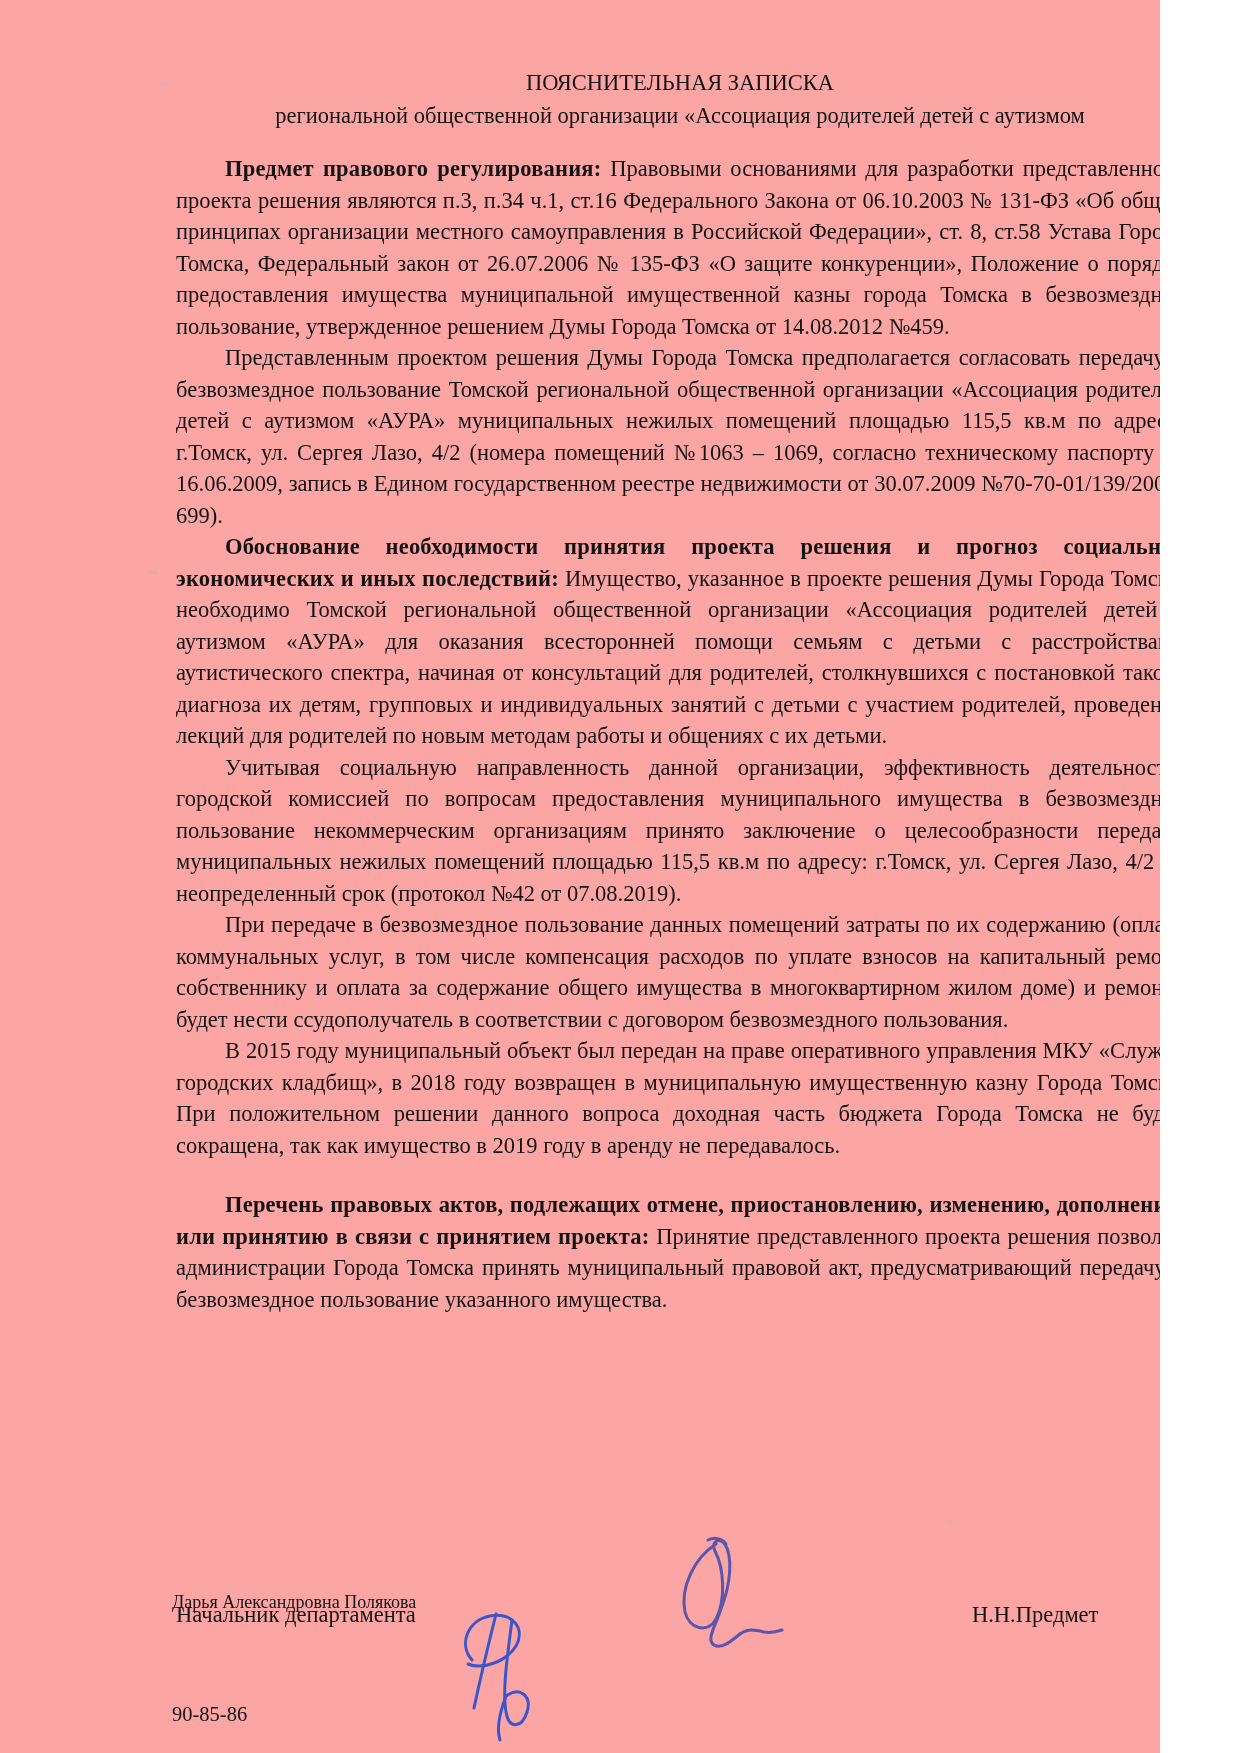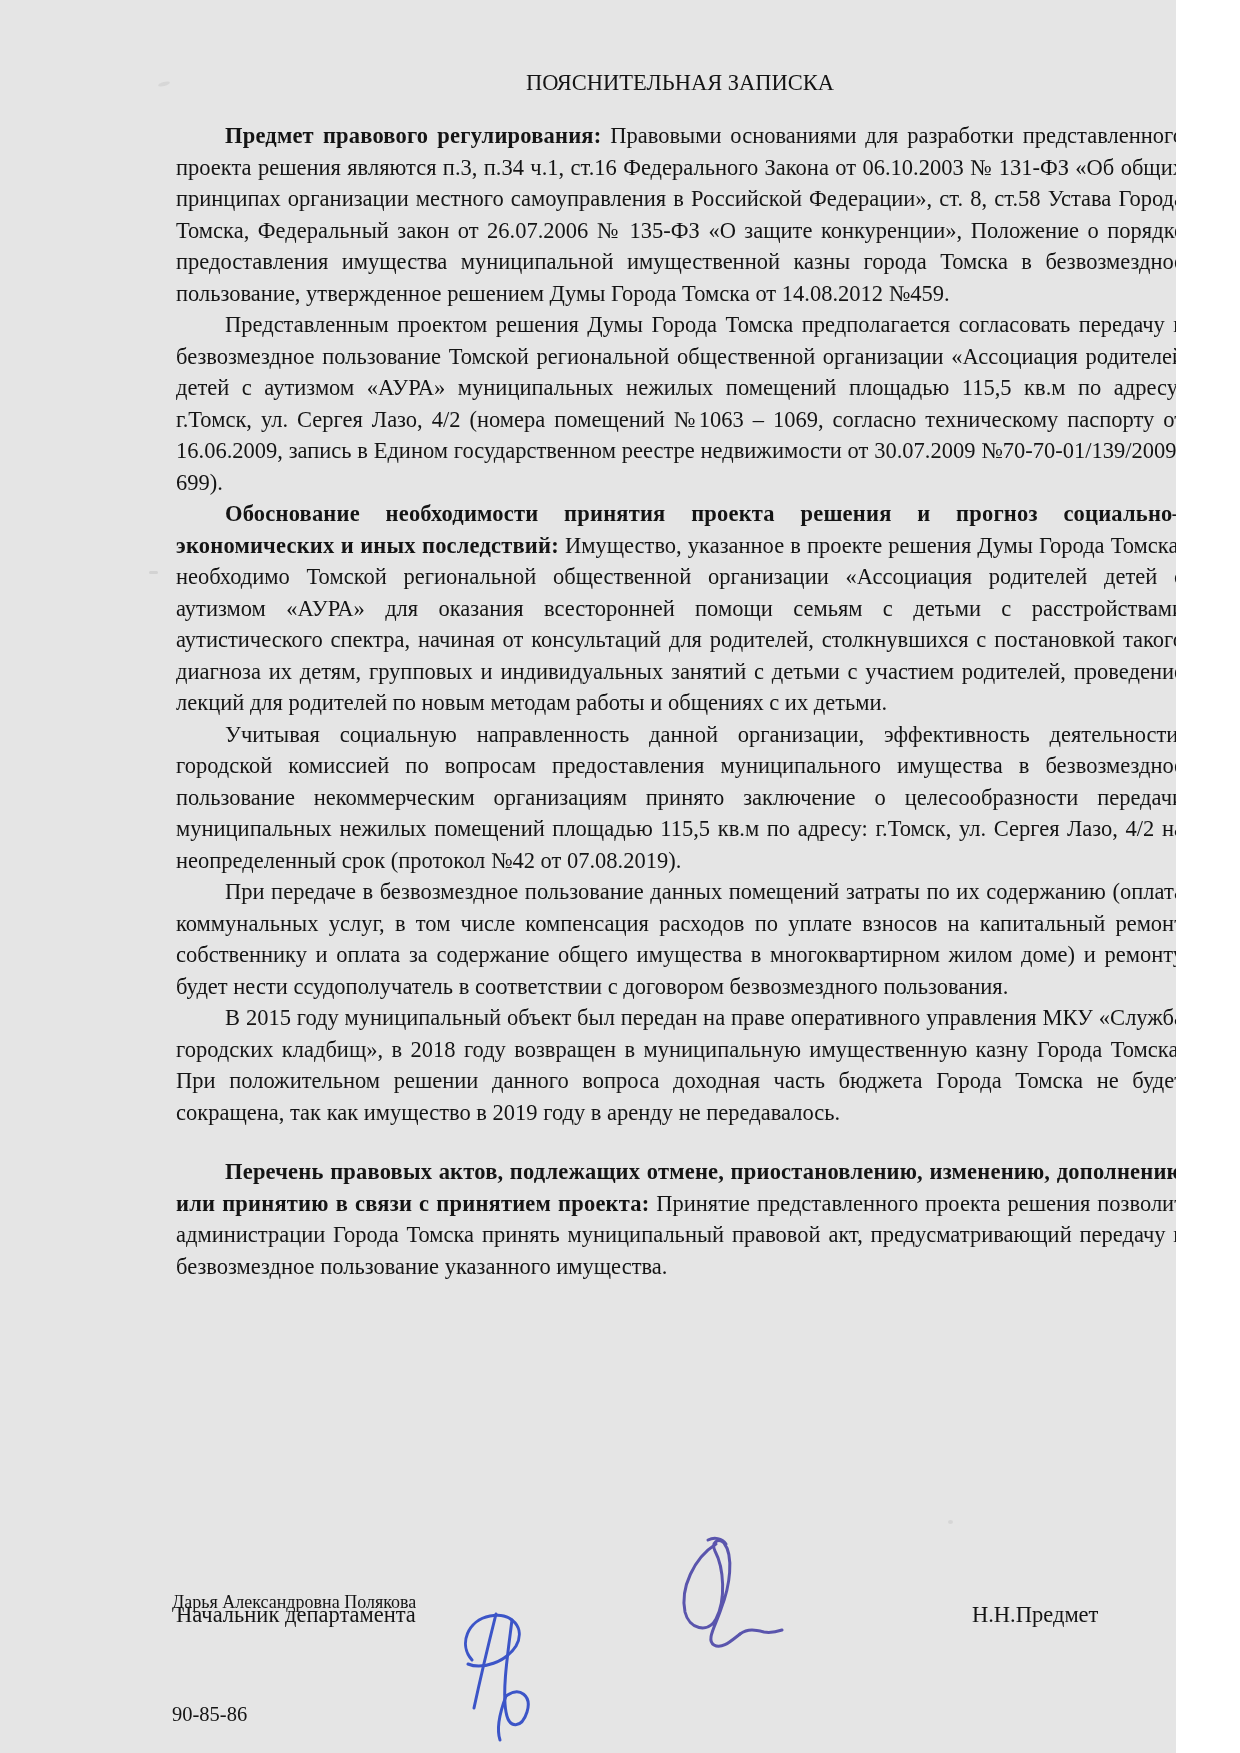--- a/index.html
+++ b/index.html
@@ -4,25 +4,24 @@
 <style>
   html, body {
     margin: 0;
     padding: 0;
     background: #ffffff;
   }
   .page {
     position: relative;
     width: 1160px;
     height: 1753px;
-    background: #e5e5e5;
+    background: #fca5a5;
     overflow: hidden;
     font-family: "Liberation Serif", "DejaVu Serif", serif;
     color: #141414;
-    padding-left: 16px;
   }
   .doc {
     position: absolute;
     left: 176px;
     top: 66px;
     width: 1008px;
     font-size: 22.5px;
     line-height: 31.5px;
     text-align: justify;
   }
@@ -69,20 +68,21 @@
 <div class="page">
 
   <div class="artifact a1"></div>
   <div class="artifact a2"></div>
   <div class="artifact a3"></div>
 
   <main class="doc">
 
     <header class="title-block">
       <div class="title-line">ПОЯСНИТЕЛЬНАЯ ЗАПИСКА</div>
+      <div class="title-line">региональной общественной организации «Ассоциация родителей детей с аутизмом</div>
     </header>
 
     <p class="para"><b>Предмет правового регулирования:</b><span> Правовыми основаниями для разработки представленного проекта решения являются п.3, п.34 ч.1, ст.16 Федерального Закона от 06.10.2003 № 131-ФЗ «Об общих принципах организации местного самоуправления в Российской Федерации», ст. 8, ст.58 Устава Города Томска, Федеральный закон от 26.07.2006 № 135-ФЗ «О защите конкуренции», Положение о порядке предоставления имущества муниципальной имущественной казны города Томска в безвозмездное пользование, утвержденное решением Думы Города Томска от 14.08.2012 №459.</span></p>
 
     <p class="para"><span>Представленным проектом решения Думы Города Томска предполагается согласовать передачу в безвозмездное пользование Томской региональной общественной организации «Ассоциация родителей детей с аутизмом «АУРА» муниципальных нежилых помещений площадью 115,5 кв.м по адресу: г.Томск, ул. Сергея Лазо, 4/2 (номера помещений №1063 – 1069, согласно техническому паспорту от 16.06.2009, запись в Едином государственном реестре недвижимости от 30.07.2009 №70-70-01/139/2009-699).</span></p>
 
     <p class="para mt-section"><b>Обоснование необходимости принятия проекта решения и прогноз социально–экономических и иных последствий:</b><span> Имущество, указанное в проекте решения Думы Города Томска, необходимо Томской региональной общественной организации «Ассоциация родителей детей с аутизмом «АУРА» для оказания всесторонней помощи семьям с детьми с расстройствами аутистического спектра, начиная от консультаций для родителей, столкнувшихся с постановкой такого диагноза их детям, групповых и индивидуальных занятий с детьми с участием родителей, проведение лекций для родителей по новым методам работы и общениях с их детьми.</span></p>
 
     <p class="para"><span>Учитывая социальную направленность данной организации, эффективность деятельности, городской комиссией по вопросам предоставления муниципального имущества в безвозмездное пользование некоммерческим организациям принято заключение о целесообразности передачи муниципальных нежилых помещений площадью 115,5 кв.м по адресу: г.Томск, ул. Сергея Лазо, 4/2 на неопределенный срок (протокол №42 от 07.08.2019).</span></p>
 

